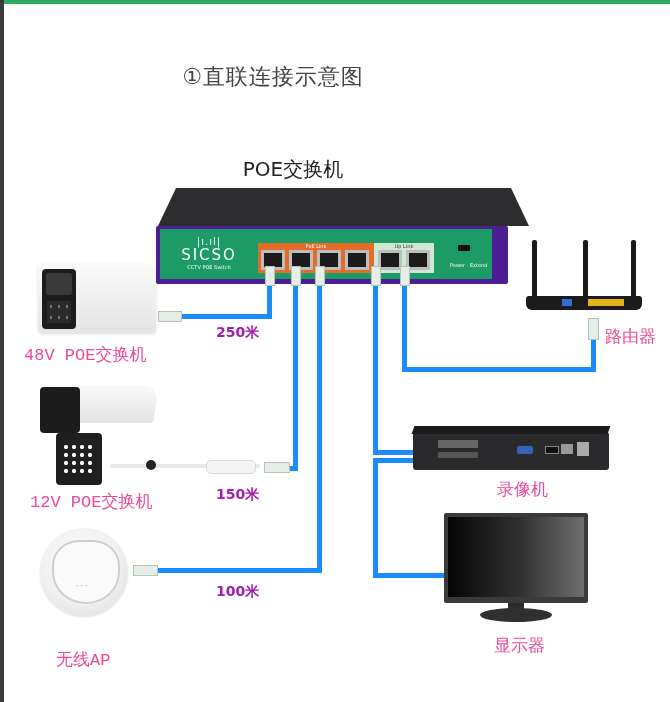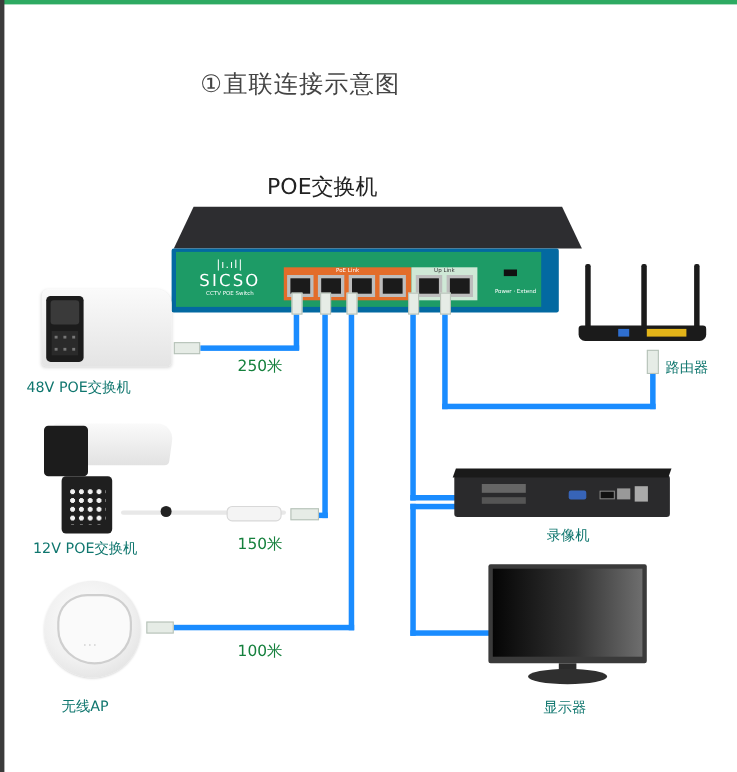--- a/index.html
+++ b/index.html
@@ -1,27 +1,27 @@
 <!DOCTYPE html>
 <html><head>
 <meta charset="utf-8">
 <style>
   html,body{margin:0;padding:0;}
   body{width:670px;height:702px;position:relative;background:#ffffff;overflow:hidden;font-family:"DejaVu Sans","Liberation Sans",sans-serif;}
   .topbar{position:absolute;left:0;top:0;width:670px;height:4px;background:#2eaa62;}
   .leftbar{position:absolute;left:0;top:0;width:4px;height:702px;background:#3b3b3b;}
   .title{position:absolute;left:0;width:546px;top:62px;text-align:center;font-size:22px;color:#444;letter-spacing:1px;}
   .switch-title{position:absolute;left:0;width:586px;top:156px;text-align:center;font-size:20px;color:#222;}
-  .lbl{position:absolute;font-size:13px;color:#0f766e;white-space:nowrap;}
-  .dist{position:absolute;font-size:14px;color:#15803d;white-space:nowrap;}
+  .lbl{position:absolute;font-size:17px;color:#ec4899;white-space:nowrap;font-family:Liberation Mono, monospace;}
+  .dist{position:absolute;font-size:14px;color:#a21caf;white-space:nowrap;font-weight:bold;}
   .cable{position:absolute;background:#1a8cff;}
   .abs{position:absolute;}
   
   .sw-top{position:absolute;left:158px;top:188px;width:335px;height:0;border-bottom:38px solid #2d2d30;border-left:18px solid transparent;border-right:18px solid transparent;box-sizing:content-box;}
-  .sw-front{position:absolute;left:156px;top:226px;width:352px;height:58px;background:#0369a1;border-radius:2px;}
+  .sw-front{position:absolute;left:156px;top:226px;width:352px;height:58px;background:#4c1d95;border-radius:2px;}
   .sw-face{position:absolute;left:4px;top:3px;width:332px;height:50px;background:#1d9b66;}
   .logo{position:absolute;left:14px;top:8px;color:#fff;text-align:center;width:70px;}
   .logo .bars{font-size:10px;letter-spacing:1px;line-height:10px;}
   .logo .brand{font-size:15px;font-weight:normal;letter-spacing:2px;line-height:16px;}
   .logo .sub{font-size:5px;line-height:8px;}
   .poe-group{position:absolute;left:98px;top:14px;width:116px;height:30px;background:#e36c2a;}
   .up-group{position:absolute;left:214px;top:14px;width:60px;height:30px;background:#cfe8d6;}
   .grp-label{position:absolute;top:0;left:0;width:100%;text-align:center;font-size:5px;color:#fff;line-height:7px;}
   .up-group .grp-label{color:#333;}
   .port{position:absolute;top:7px;width:24px;height:20px;background:#bdbdbd;}
@@ -135,21 +135,21 @@
 </div>
 <div class="plug" style="left:264px;top:462px;width:26px;height:11px;"></div>
 <div class="lbl" style="left:30px;top:490px;">12V POE交换机</div>
 <div class="dist" style="left:216px;top:486px;">150米</div>
 
 <div class="ap">
   <div class="ap-inner"></div>
   <div class="abs" style="left:36px;top:54px;font-size:8px;color:#999;letter-spacing:2px;">···</div>
 </div>
 <div class="plug" style="left:133px;top:565px;width:25px;height:11px;"></div>
-<div class="lbl" style="left:56px;top:633px;">无线AP</div>
+<div class="lbl" style="left:56px;top:648px;">无线AP</div>
 <div class="dist" style="left:216px;top:583px;text-align:center;">100米</div>
 
 <div class="antenna" style="left:532px;top:240px;height:58px;"></div>
 <div class="antenna" style="left:583px;top:240px;height:58px;"></div>
 <div class="antenna" style="left:631px;top:240px;height:58px;"></div>
 <div class="router-body">
   <div class="abs" style="left:36px;top:3px;width:10px;height:7px;background:#2f6fd0;"></div>
   <div class="abs" style="left:62px;top:3px;width:36px;height:7px;background:#e3b419;"></div>
 </div>
 <div class="plug" style="left:588px;top:318px;width:11px;height:22px;"></div>

